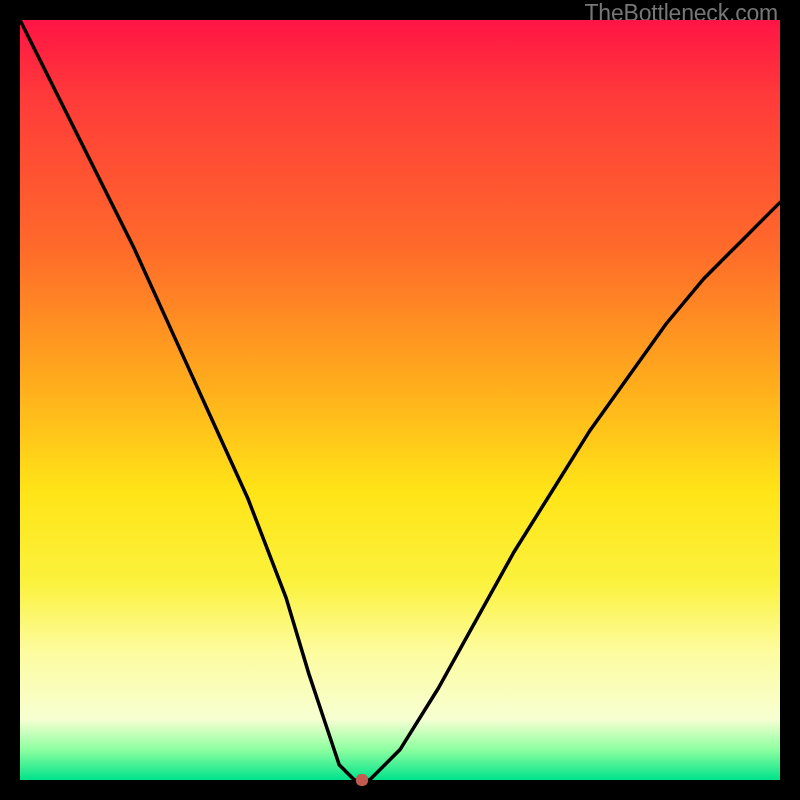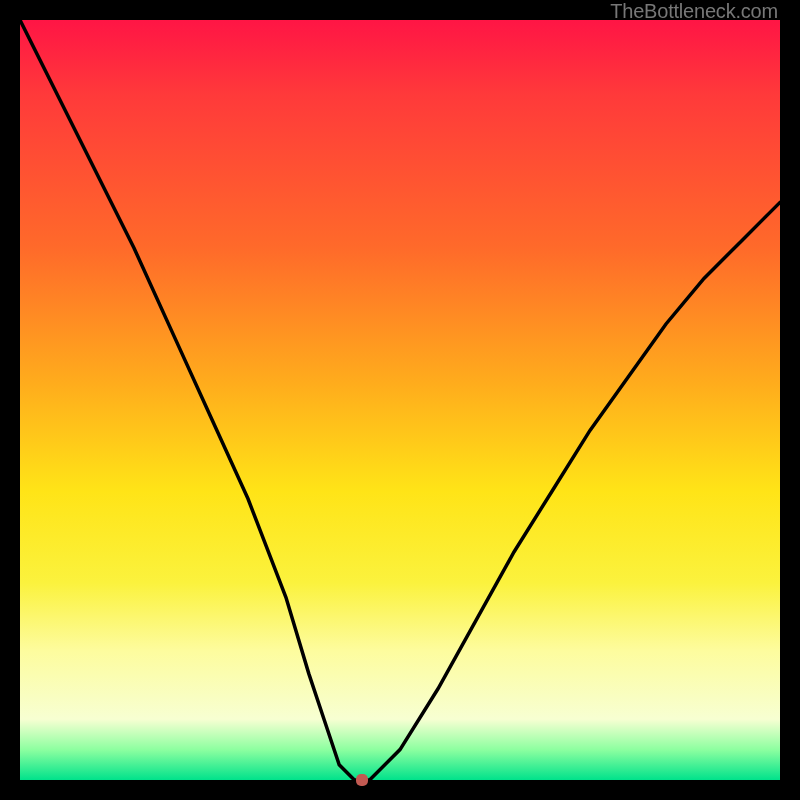--- a/index.html
+++ b/index.html
@@ -41,21 +41,21 @@
   .curve {
     position: absolute;
     left: 0;
     top: 0;
   }
   .watermark {
     position: absolute;
     top: 0;
     right: 22px;
     color: #777;
-    font-size: 20px;
+    font-size: 23px;
     font-weight: 500;
     letter-spacing: -0.2px;
     user-select: none;
   }
   .marker {
     position: absolute;
     width: 12px;
     height: 12px;
     background: #c25a52;
     border-radius: 5px;

